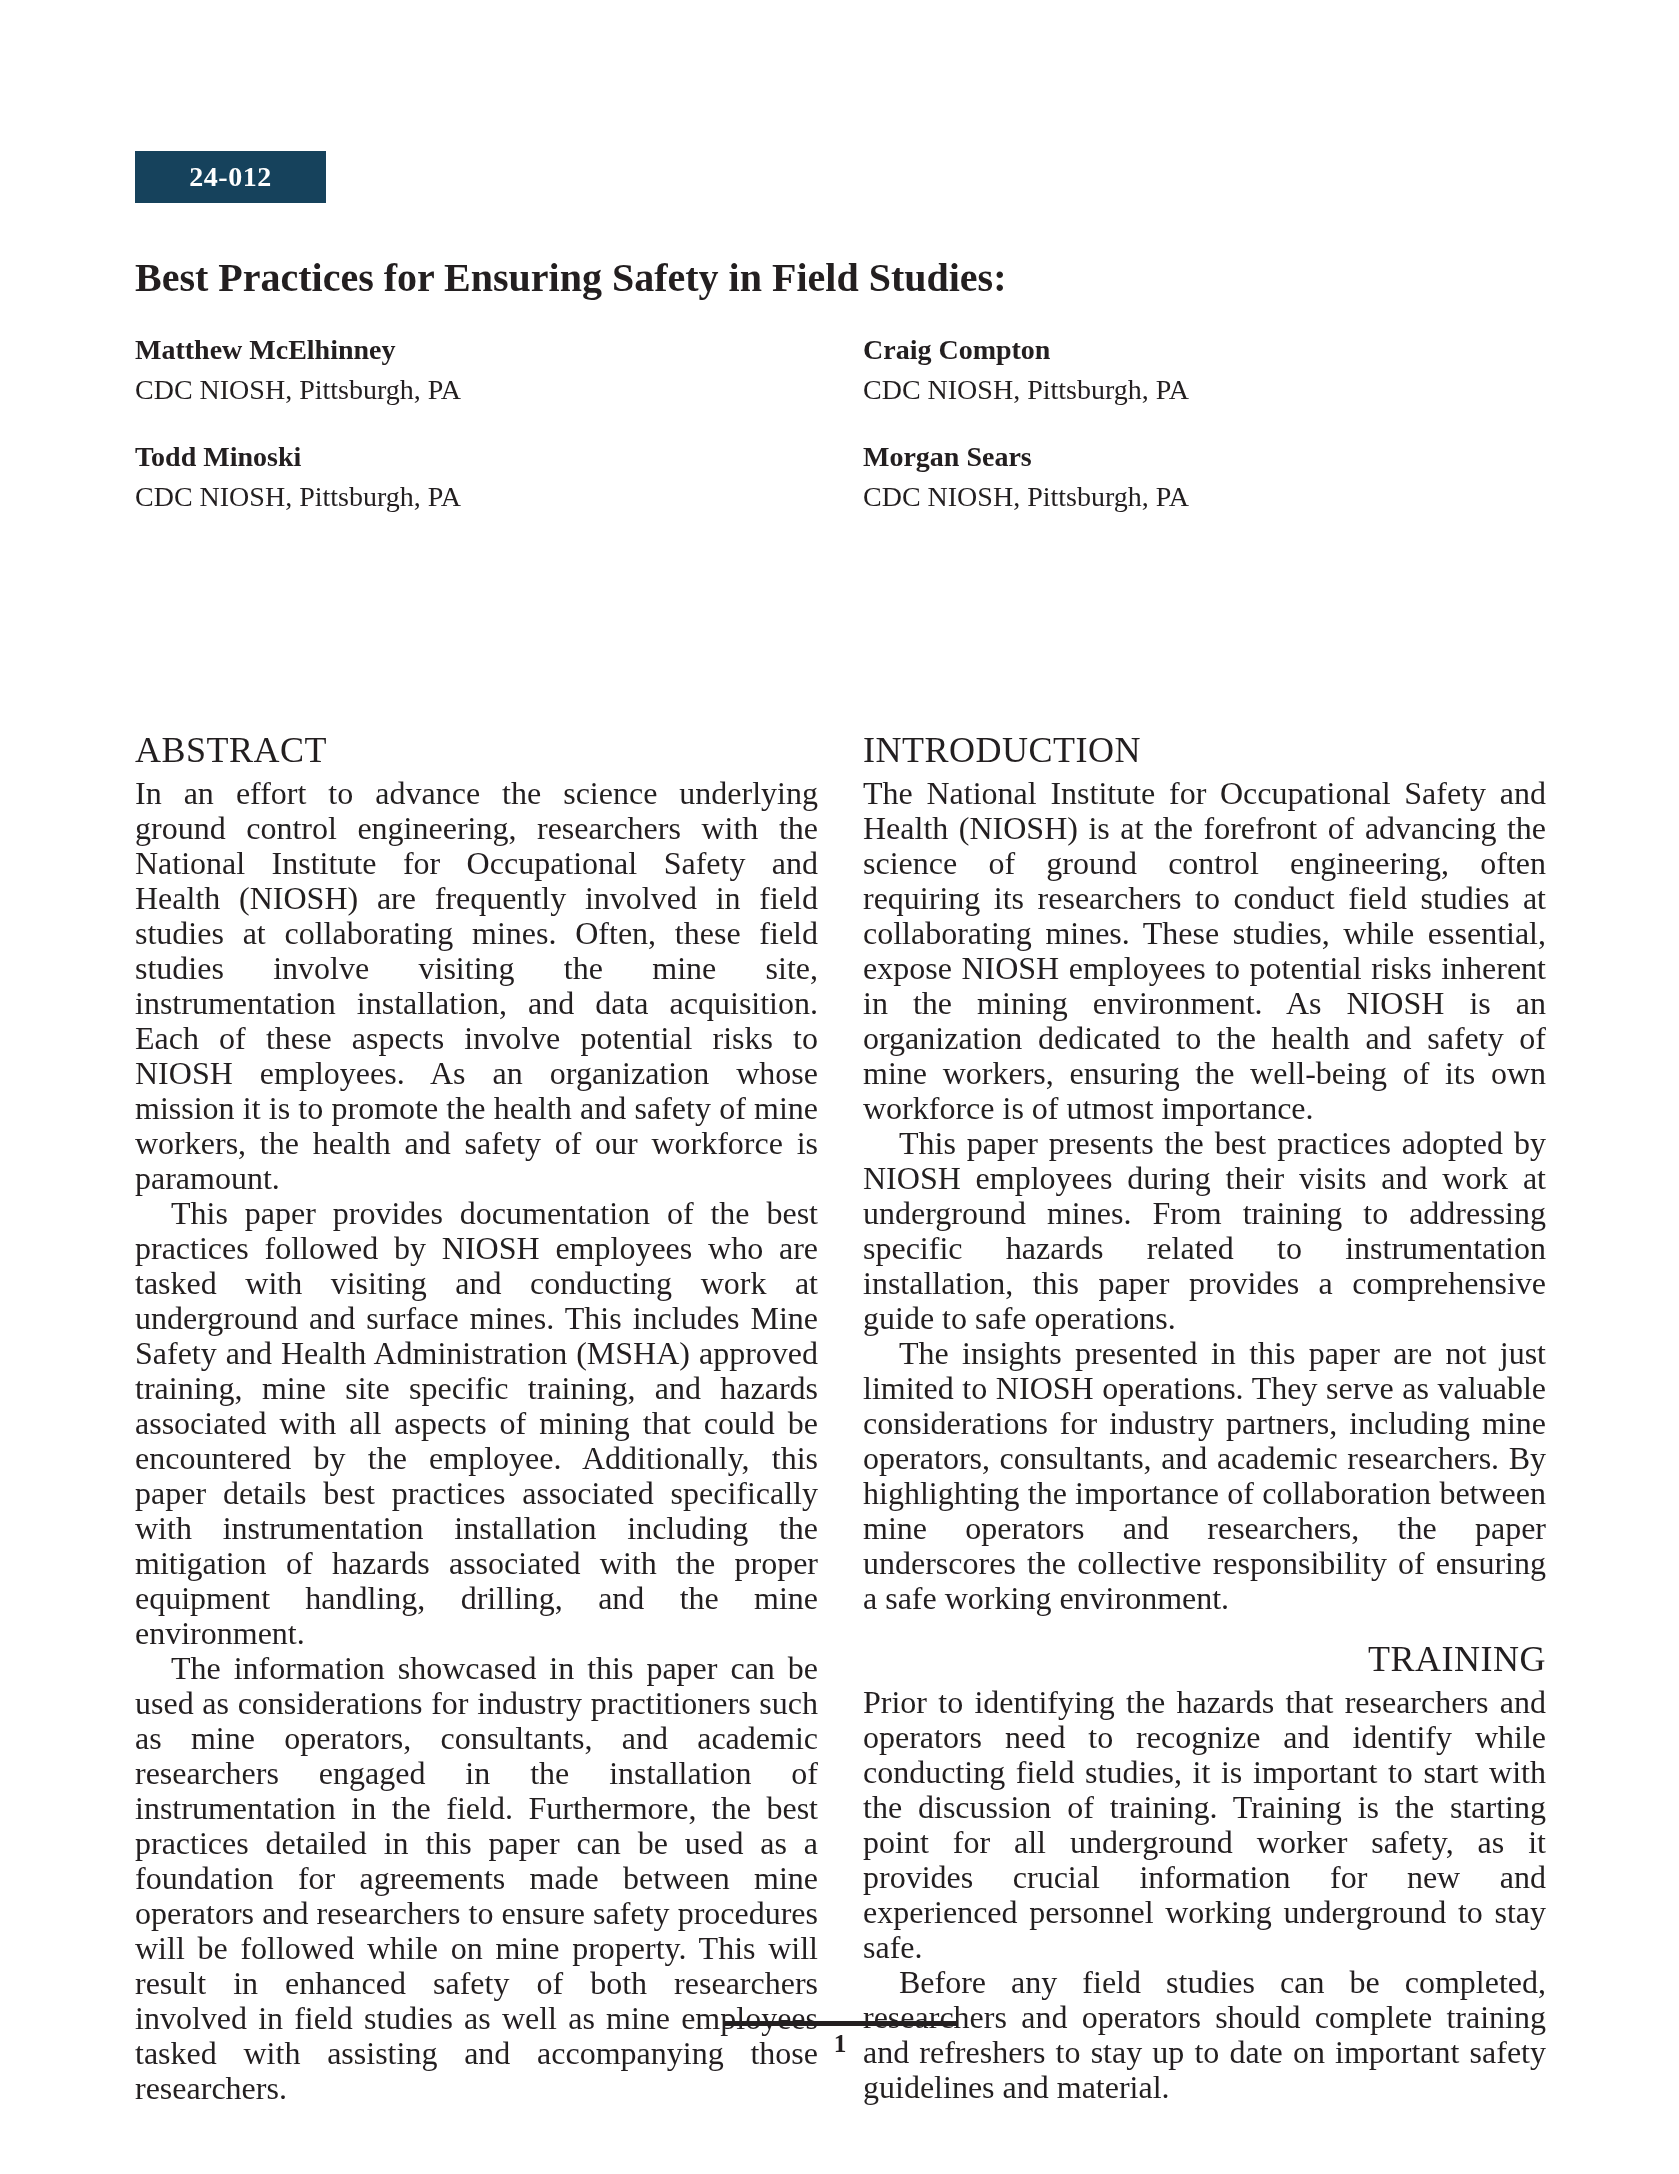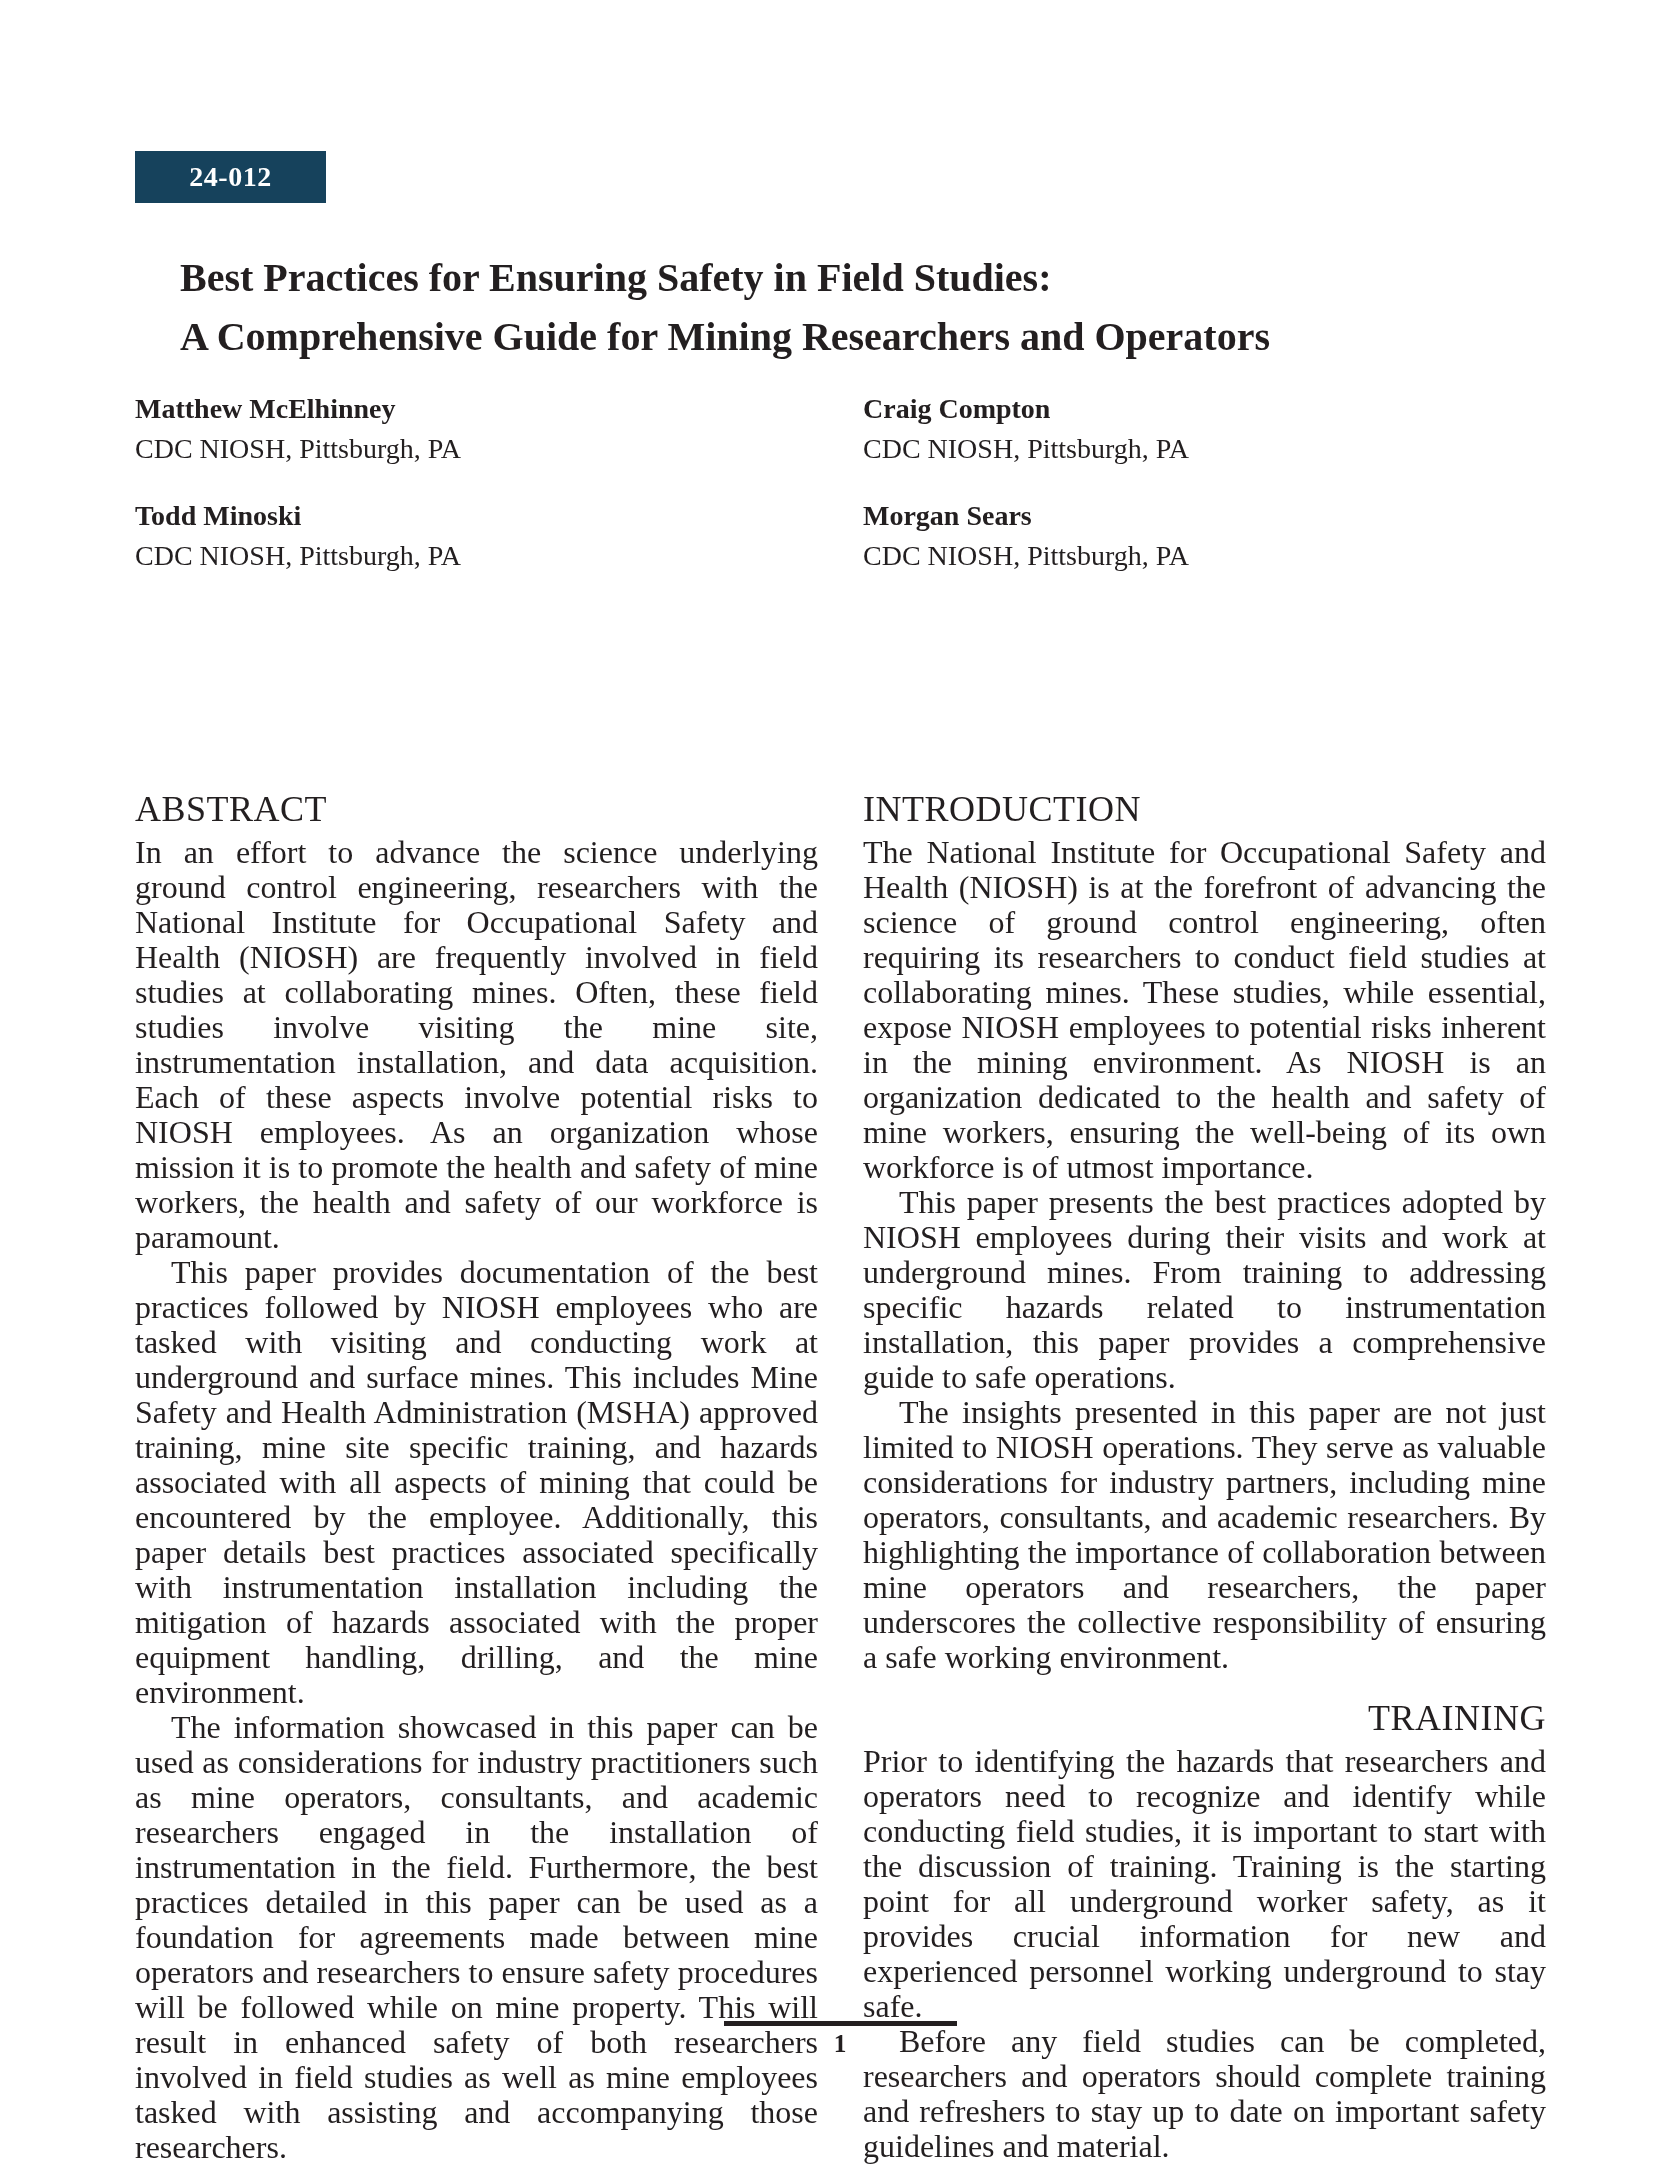--- a/index.html
+++ b/index.html
@@ -30,21 +30,21 @@
     font-size: 28px;
     font-weight: bold;
     letter-spacing: 0.5px;
   }
   .title {
     margin: 45px 0 0 0;
     font-size: 40px;
     line-height: 59px;
     font-weight: bold;
   }
-  .title-line { display: block; margin-left: 45px; }
+  .title-line { display: block; }
   .authors {
     margin-top: 25px;
     display: grid;
     grid-template-columns: 683px 683px;
     column-gap: 45px;
     row-gap: 30px;
   }
   .author-name {
     font-size: 28px;
     font-weight: bold;
@@ -102,21 +102,20 @@
 </style>
 </head>
 <body style="color: rgb(35, 31, 32);">
 
 <div class="page">
 
   <div class="badge" style="background: rgb(22, 66, 92);">24-012</div>
 
   <h1 class="title">
     <span class="title-line">Best Practices for Ensuring Safety in Field Studies:</span>
-    <span class="title-line">A Comprehensive Guide for Mining Researchers and Operators</span>
   </h1>
 
   <div class="authors">
     <div class="author">
       <div class="author-name">Matthew McElhinney</div>
       <div class="author-affiliation">CDC NIOSH, Pittsburgh, PA</div>
     </div>
     <div class="author">
       <div class="author-name">Craig Compton</div>
       <div class="author-affiliation">CDC NIOSH, Pittsburgh, PA</div>

